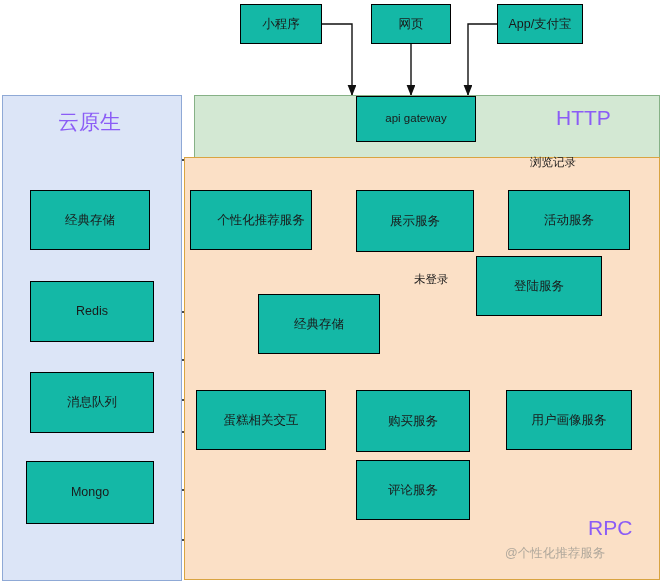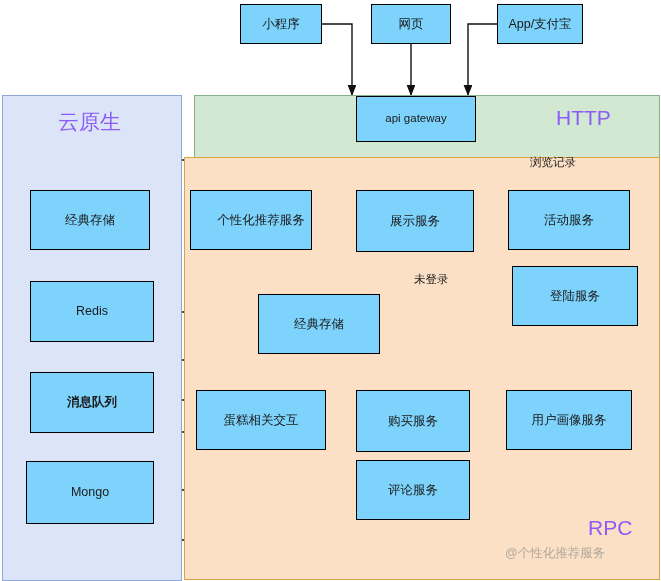--- a/index.html
+++ b/index.html
@@ -1,21 +1,21 @@
 <!DOCTYPE html>
 <html><head>
 <meta charset="utf-8">
 <style>
   html,body{margin:0;padding:0;background:#ffffff;}
   body{font-family:"Liberation Sans","DejaVu Sans",sans-serif;}
   #stage{position:relative;width:661px;height:581px;overflow:hidden;background:#fff;}
   #wires{position:absolute;left:0;top:0;width:661px;height:581px;}
   .panel{position:absolute;box-sizing:border-box;}
   .panel-label{position:absolute;font-size:21px;color:#8b5cf6;white-space:nowrap;}
-  .node{position:absolute;box-sizing:border-box;background:#7dd3fc;border:1.4px solid #000;
+  .node{position:absolute;box-sizing:border-box;background:#14b8a6;border:1.4px solid #000;
         display:flex;align-items:center;justify-content:center;text-align:center;
         font-size:12.5px;color:#1a1a1a;line-height:1.2;}
   .node.small{font-size:11.5px;}
   .edge-label{position:absolute;font-size:11.5px;color:#1a1a1a;white-space:nowrap;background:transparent;}
   .watermark{position:absolute;font-size:12.5px;color:#b0a89c;white-space:nowrap;}
 </style>
 </head>
 <body>
 
 <div id="stage">
@@ -81,28 +81,28 @@
   <div class="panel-label" style="left:588px;top:516px;">RPC</div>
 
   <div class="node" style="left:240px;top:4px;width:82px;height:40px;">小程序</div>
   <div class="node" style="left:371px;top:4px;width:80px;height:40px;">网页</div>
   <div class="node" style="left:497px;top:4px;width:86px;height:40px;">App/支付宝</div>
 
   <div class="node small" style="left:356px;top:96px;width:120px;height:46px;">api gateway</div>
 
   <div class="node" style="left:30px;top:190px;width:120px;height:60px;">经典存储</div>
   <div class="node" style="left:30px;top:281px;width:124px;height:61px;">Redis</div>
-  <div class="node" style="left:30px;top:372px;width:124px;height:61px;font-weight:bold;">消息队列</div>
+  <div class="node" style="left:30px;top:372px;width:124px;height:61px;">消息队列</div>
   <div class="node" style="left:26px;top:461px;width:128px;height:63px;">Mongo</div>
 
   <div class="node" style="left:190px;top:190px;width:122px;height:60px;padding-left:20px;">个性化推荐服务</div>
   <div class="node" style="left:356px;top:190px;width:118px;height:62px;">展示服务</div>
   <div class="node" style="left:508px;top:190px;width:122px;height:60px;">活动服务</div>
   <div class="node" style="left:258px;top:294px;width:122px;height:60px;">经典存储</div>
-  <div class="node" style="left:476px;top:266px;width:126px;height:60px;margin-left:36px;">登陆服务</div>
+  <div class="node" style="left:476px;top:256px;width:126px;height:60px;">登陆服务</div>
   <div class="node" style="left:196px;top:390px;width:130px;height:60px;">蛋糕相关交互</div>
   <div class="node" style="left:356px;top:390px;width:114px;height:62px;">购买服务</div>
   <div class="node" style="left:506px;top:390px;width:126px;height:60px;">用户画像服务</div>
   <div class="node" style="left:356px;top:460px;width:114px;height:60px;">评论服务</div>
 
   <div class="edge-label" style="left:530px;top:155px;text-align:center;">浏览记录</div>
   <div class="edge-label" style="left:414px;top:272px;">未登录</div>
 
   <div class="watermark" style="left:505px;top:545px;">@个性化推荐服务</div>
 

